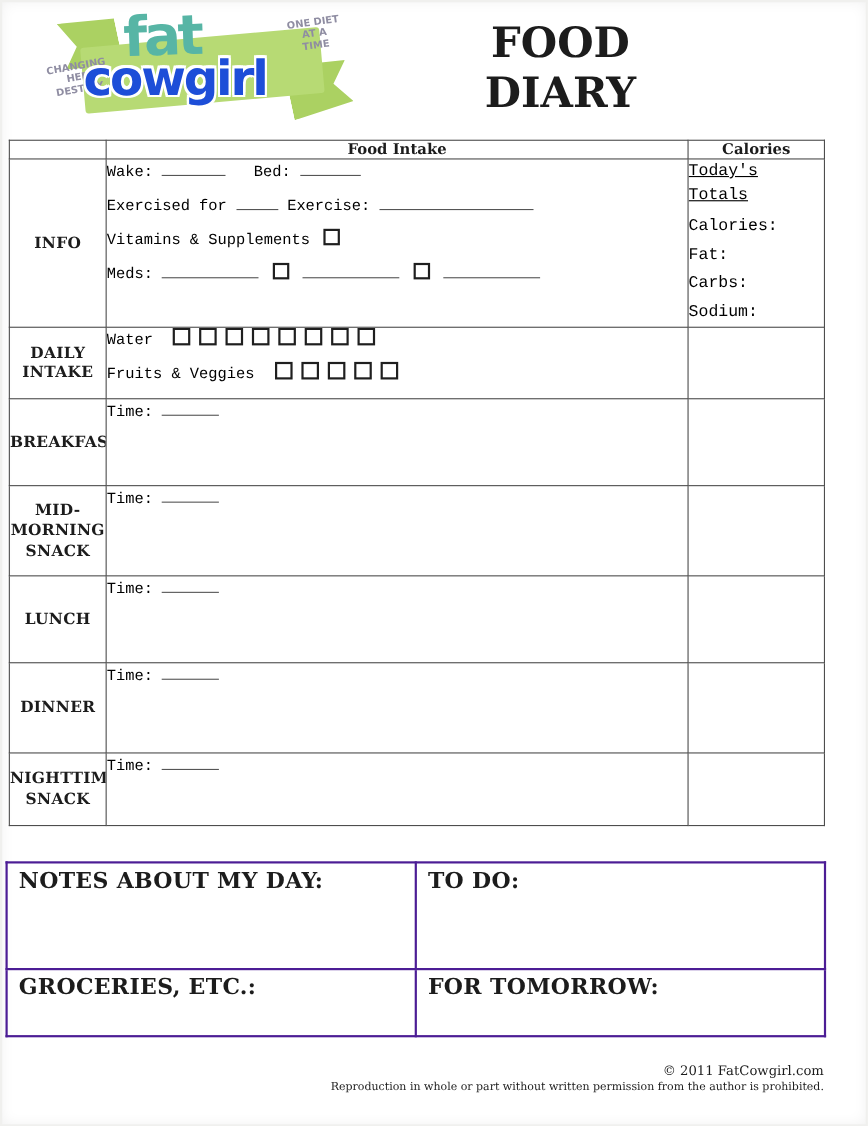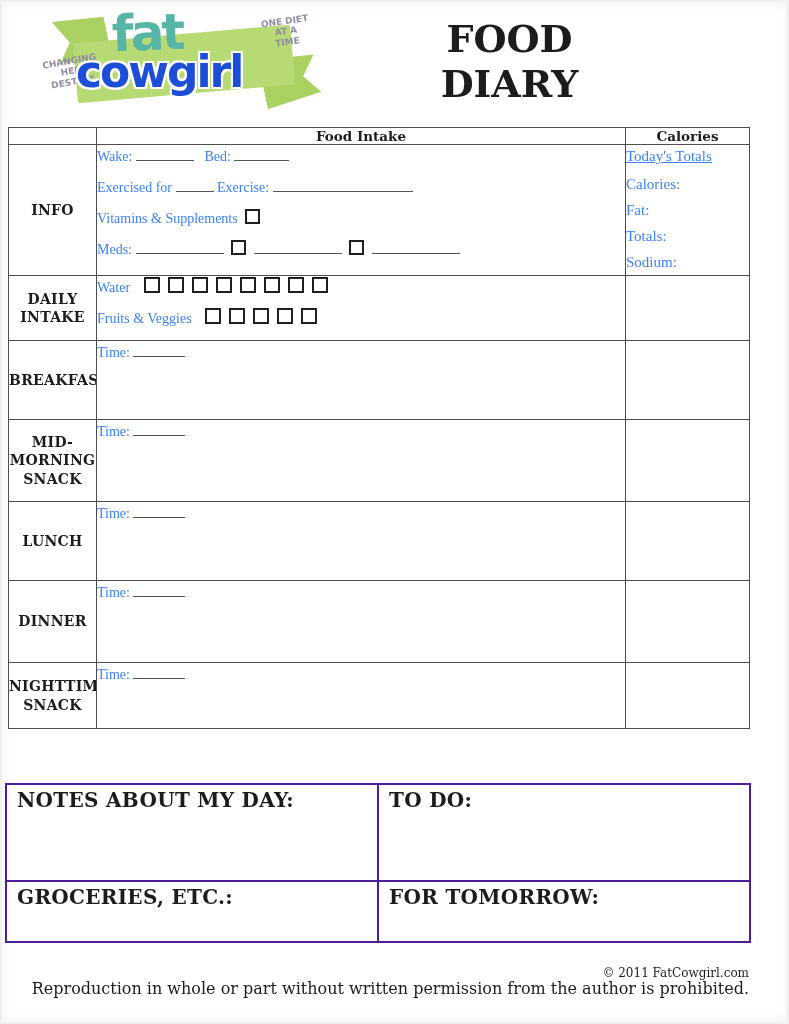--- a/index.html
+++ b/index.html
@@ -1,21 +1,21 @@
 <!DOCTYPE html>
 <html><head>
 <meta charset="utf-8">
 <style>
   html,body{margin:0;padding:0;background:#ffffff;}
   .page{position:relative;width:789px;height:1024px;background:#ffffff;overflow:hidden;
         font-family:"DejaVu Serif", serif;color:#1c1c1c;
         box-shadow:inset 0 0 0 2px #f0f0ee, inset 0 0 14px rgba(0,0,0,.07);}
   .pre{white-space:pre-line;}
   .slab{font-family:"DejaVu Serif", serif;font-weight:bold;}
-  .hand{font-family:Liberation Serif, serif;color:#3b82f6;}
+  .hand{font-family:Liberation Mono, monospace;color:#000000;}
 
   
   .logo{position:absolute;left:30px;top:4px;width:300px;height:110px;}
   .ribbon-main{position:absolute;left:45px;top:30px;width:218px;height:60px;background:#b7da74;
                transform:rotate(-5deg);border-radius:3px;}
   .ribbon-left{position:absolute;left:26px;top:12px;width:52px;height:48px;background:#abd162;
                transform:rotate(-12deg);clip-path:polygon(0 0,100% 12%,100% 100%,0 88%,26% 50%);}
   .ribbon-right{position:absolute;left:232px;top:50px;width:56px;height:50px;background:#abd162;
                transform:rotate(-12deg);clip-path:polygon(0 0,100% 12%,74% 50%,100% 88%,0 100%);}
   .logo-fat{position:absolute;left:82px;top:0px;font-family:"DejaVu Sans",sans-serif;font-weight:bold;
@@ -63,21 +63,21 @@
   
   table.bottom{position:absolute;left:5px;top:783px;border-collapse:collapse;table-layout:fixed;
                width:744px;}
   table.bottom td{border:2px solid #4c1d95;vertical-align:top;padding:3px 10px;}
   tr.r-notes{height:97px;} tr.r-groc{height:61px;}
   .qlabel{font-weight:bold;font-size:20px;letter-spacing:.3px;}
 
   
   .footer{position:absolute;right:40px;top:965px;text-align:right;}
   .f-copy{font-size:12px;line-height:16px;}
-  .f-notice{font-size:16px;line-height:16px;}
+  .f-notice{font-size:10px;line-height:16px;}
 </style>
 </head>
 <body>
 
 <div class="page">
 
   <div class="logo">
     <div class="ribbon-left"></div>
     <div class="ribbon-right"></div>
     <div class="ribbon-main"></div>
@@ -132,21 +132,21 @@
           <span class="cb"></span>
           <span class="blank b-med"></span>
           <span class="cb"></span>
           <span class="blank b-med"></span>
         </div>
       </td>
       <td class="cal hand">
         <div class="totals-h">Today's Totals</div>
         <div class="cal-item">Calories:</div>
         <div class="cal-item">Fat:</div>
-        <div class="cal-item">Totals:</div>
+        <div class="cal-item">Carbs:</div>
         <div class="cal-item">Sodium:</div>
       </td>
     </tr>
 
     <tr class="r-daily">
       <td class="rowlabel pre">DAILY
 INTAKE</td>
       <td class="food hand">
         <div class="line">
           <span>Water</span>

